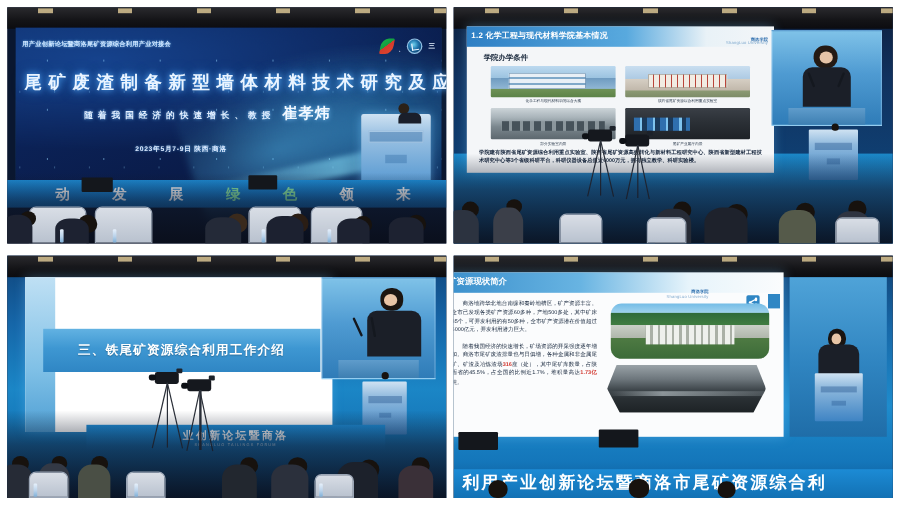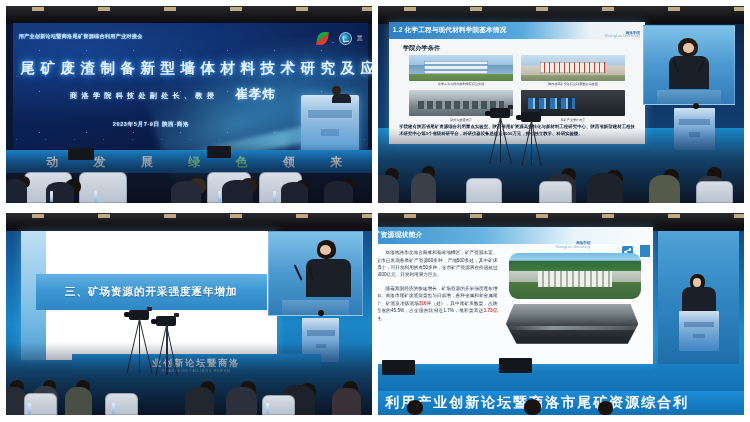--- a/index.html
+++ b/index.html
@@ -422,21 +422,21 @@
 
       <div class="p1-logos">
         <span class="logo-s">
             <span class="txt">・</span>
           </span>
         <span class="logo-circ"></span>
         <span class="logo-cn">三</span>
       </div>
 
       <div class="p1-title">尾矿废渣制备新型墙体材料技术研究及应用</div>
-      <div class="p1-speaker">商洛学院科技处副处长、教授</div>
+      <div class="p1-speaker">随着我国经济的快速增长、教授</div>
       <div class="p1-name">崔孝炜</div>
       <div class="p1-date">2023年5月7-9日  陕西·商洛</div>
     </div>
 
     <div class="p1-podium">
       <div class="plate"></div>
       <div class="plate2"></div>
     </div>
     <div class="p1-person-head"></div>
     <div class="p1-person-body"></div>
@@ -561,21 +561,21 @@
       <div class="chairback" style="left:87%;width:10%;height:30%;"></div>
     </div>
   </div>
 
   <div class="panel">
     <div class="p3-wall"></div>
     <div class="ceiling"></div>
 
     <div class="slide p3-slide">
       <div class="p3-bar">
-        <div class="t">三、矿场资源的开采强度逐年增加</div>
+        <div class="t">三、铁尾矿资源综合利用工作介绍</div>
       </div>
     </div>
 
     <div class="side-screen p3-side">
       <div class="ss-person-head" style="left:52%;top:10%;width:20%;height:22%;background:#1b1510;"></div>
       <div class="ss-person-face" style="left:55%;top:16%;width:12%;height:12%;background:#e8c5a6;"></div>
       <div class="ss-person-body" style="left:40%;top:32%;width:48%;height:46%;"></div>
       <div class="ss-mic" style="left:30%;top:38%;transform:rotate(-25deg);height:20%;"></div>
       <div class="ss-mic" style="left:44%;top:38%;transform:rotate(-10deg);height:20%;"></div>
       <div class="ss-desk"></div>

